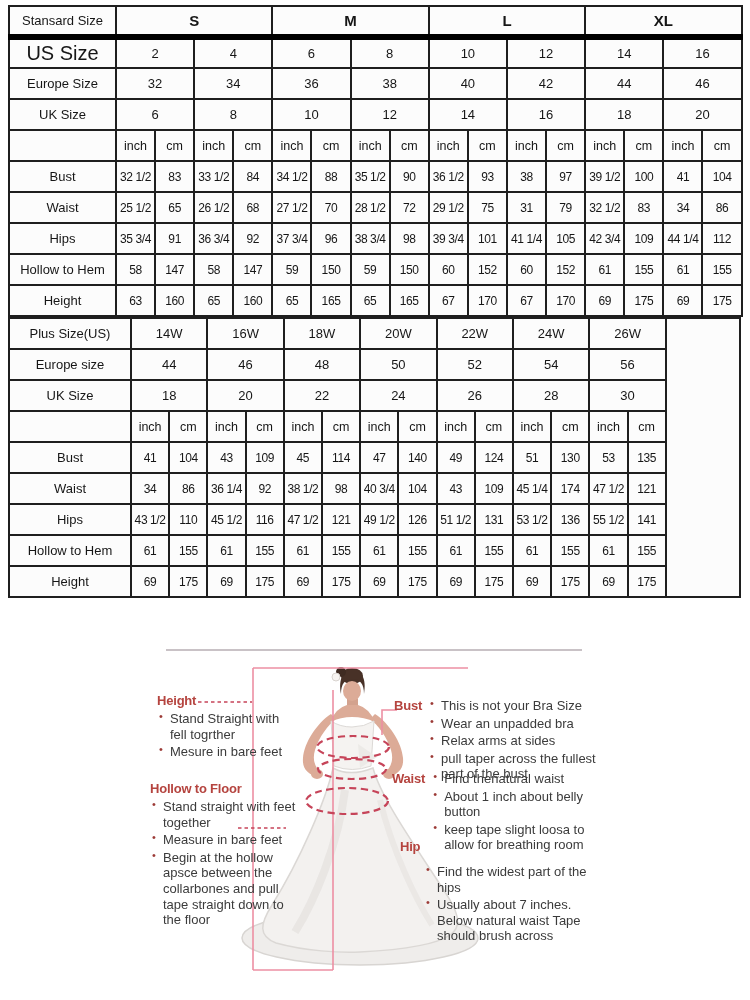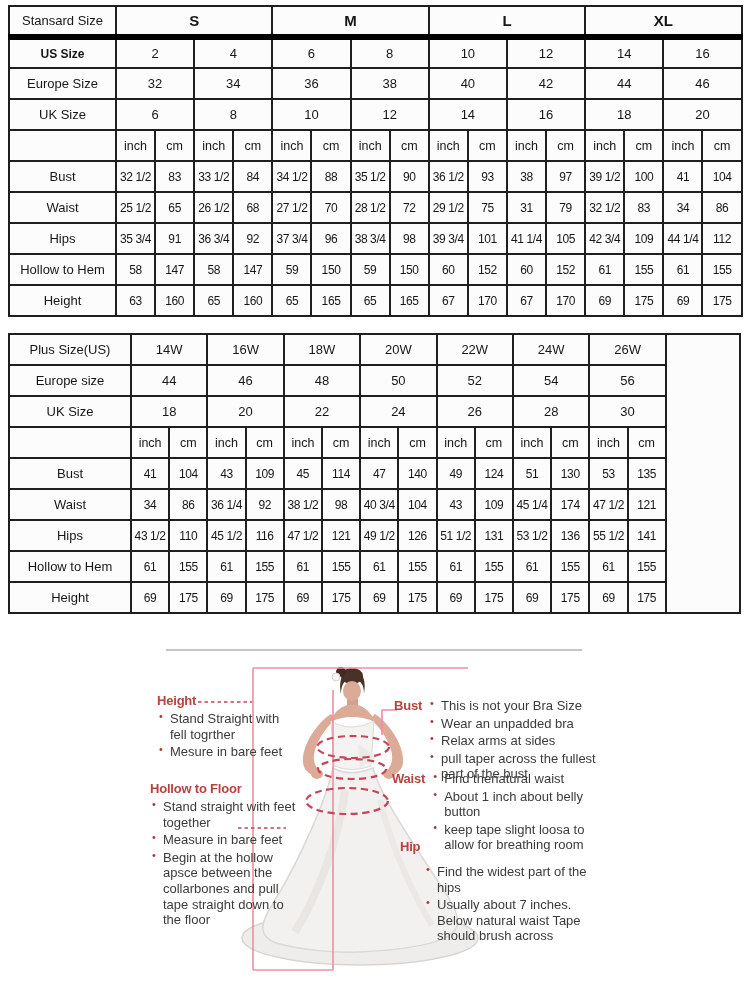--- a/index.html
+++ b/index.html
@@ -6,31 +6,31 @@
   html,body { background:#fff; }
   body {
     width:750px; height:1000px; position:relative; overflow:hidden;
     font-family:"Liberation Sans", sans-serif; color:#1a1a1a;
   }
   .page { position:absolute; inset:0; background:#fff; }
 
   
   table { border-collapse:collapse; table-layout:fixed; background:#fdfdfd; margin-left:8px; }
   .t-std { margin-top:5px; width:733px; }
-  .t-plus { margin-top:16px; width:731px; }
+  .t-plus { width:731px; }
   th, td {
     border:2px solid #1f1f1f; text-align:center; vertical-align:middle;
     font-size:13px; font-weight:400; height:31px; padding:0 1px; overflow:hidden;
     background:#fcfcfc; color:#161616;
   }
   .t-std tr:first-child th, .t-std tr:first-child td { border-bottom:6px solid #000; }
   th.title { font-weight:700; font-size:15px; }
   th.group { font-weight:700; font-size:15px; }
   th.lbl { font-weight:400; font-size:13px; }
-  th.lbl.b { font-weight:700; font-size:12px; }
+  th.lbl.b { font-weight:400; font-size:20px; }
   td.unit { font-size:12.5px; }
   td.m { font-size:12px; letter-spacing:-0.4px; }
 
   
   .guide-title {
     position:absolute; top:619px; left:0; width:750px; text-align:center;
     font-size:21px; font-weight:700; letter-spacing:-0.5px; color:#050505;
   }
   .guide-divider { position:absolute; top:649px; left:166px; width:416px; height:2px; background:#c9c2c6; }
 

